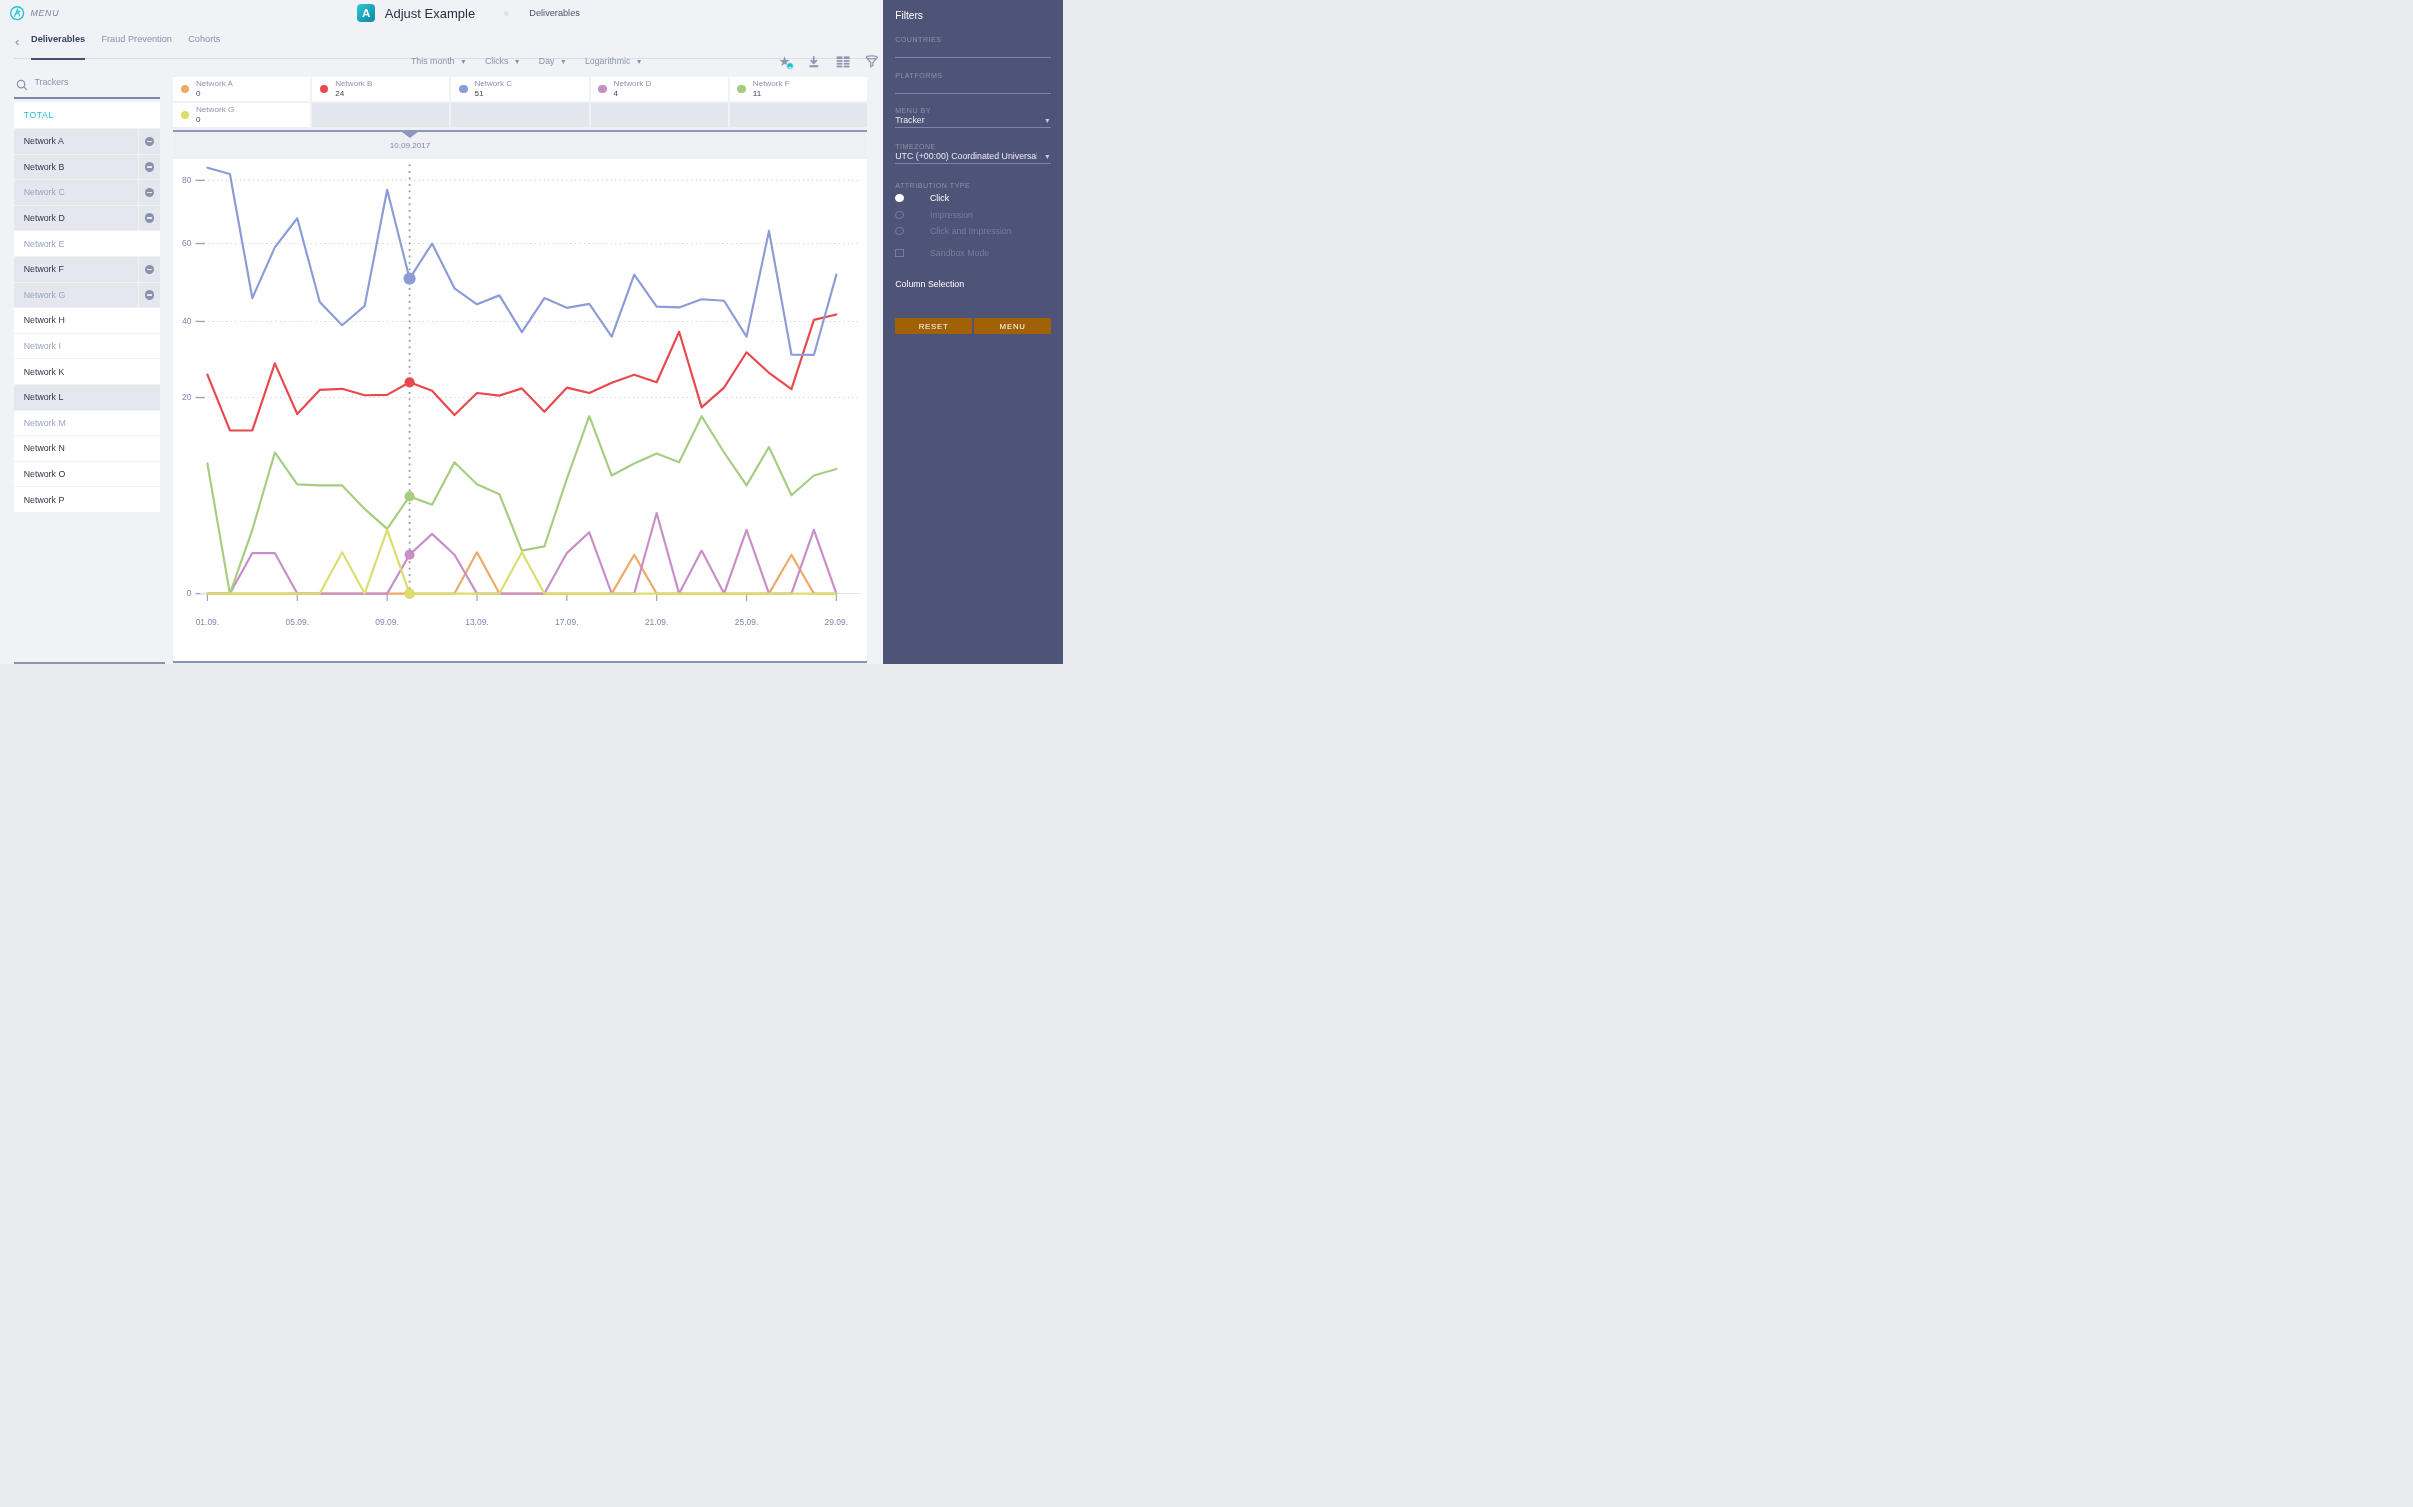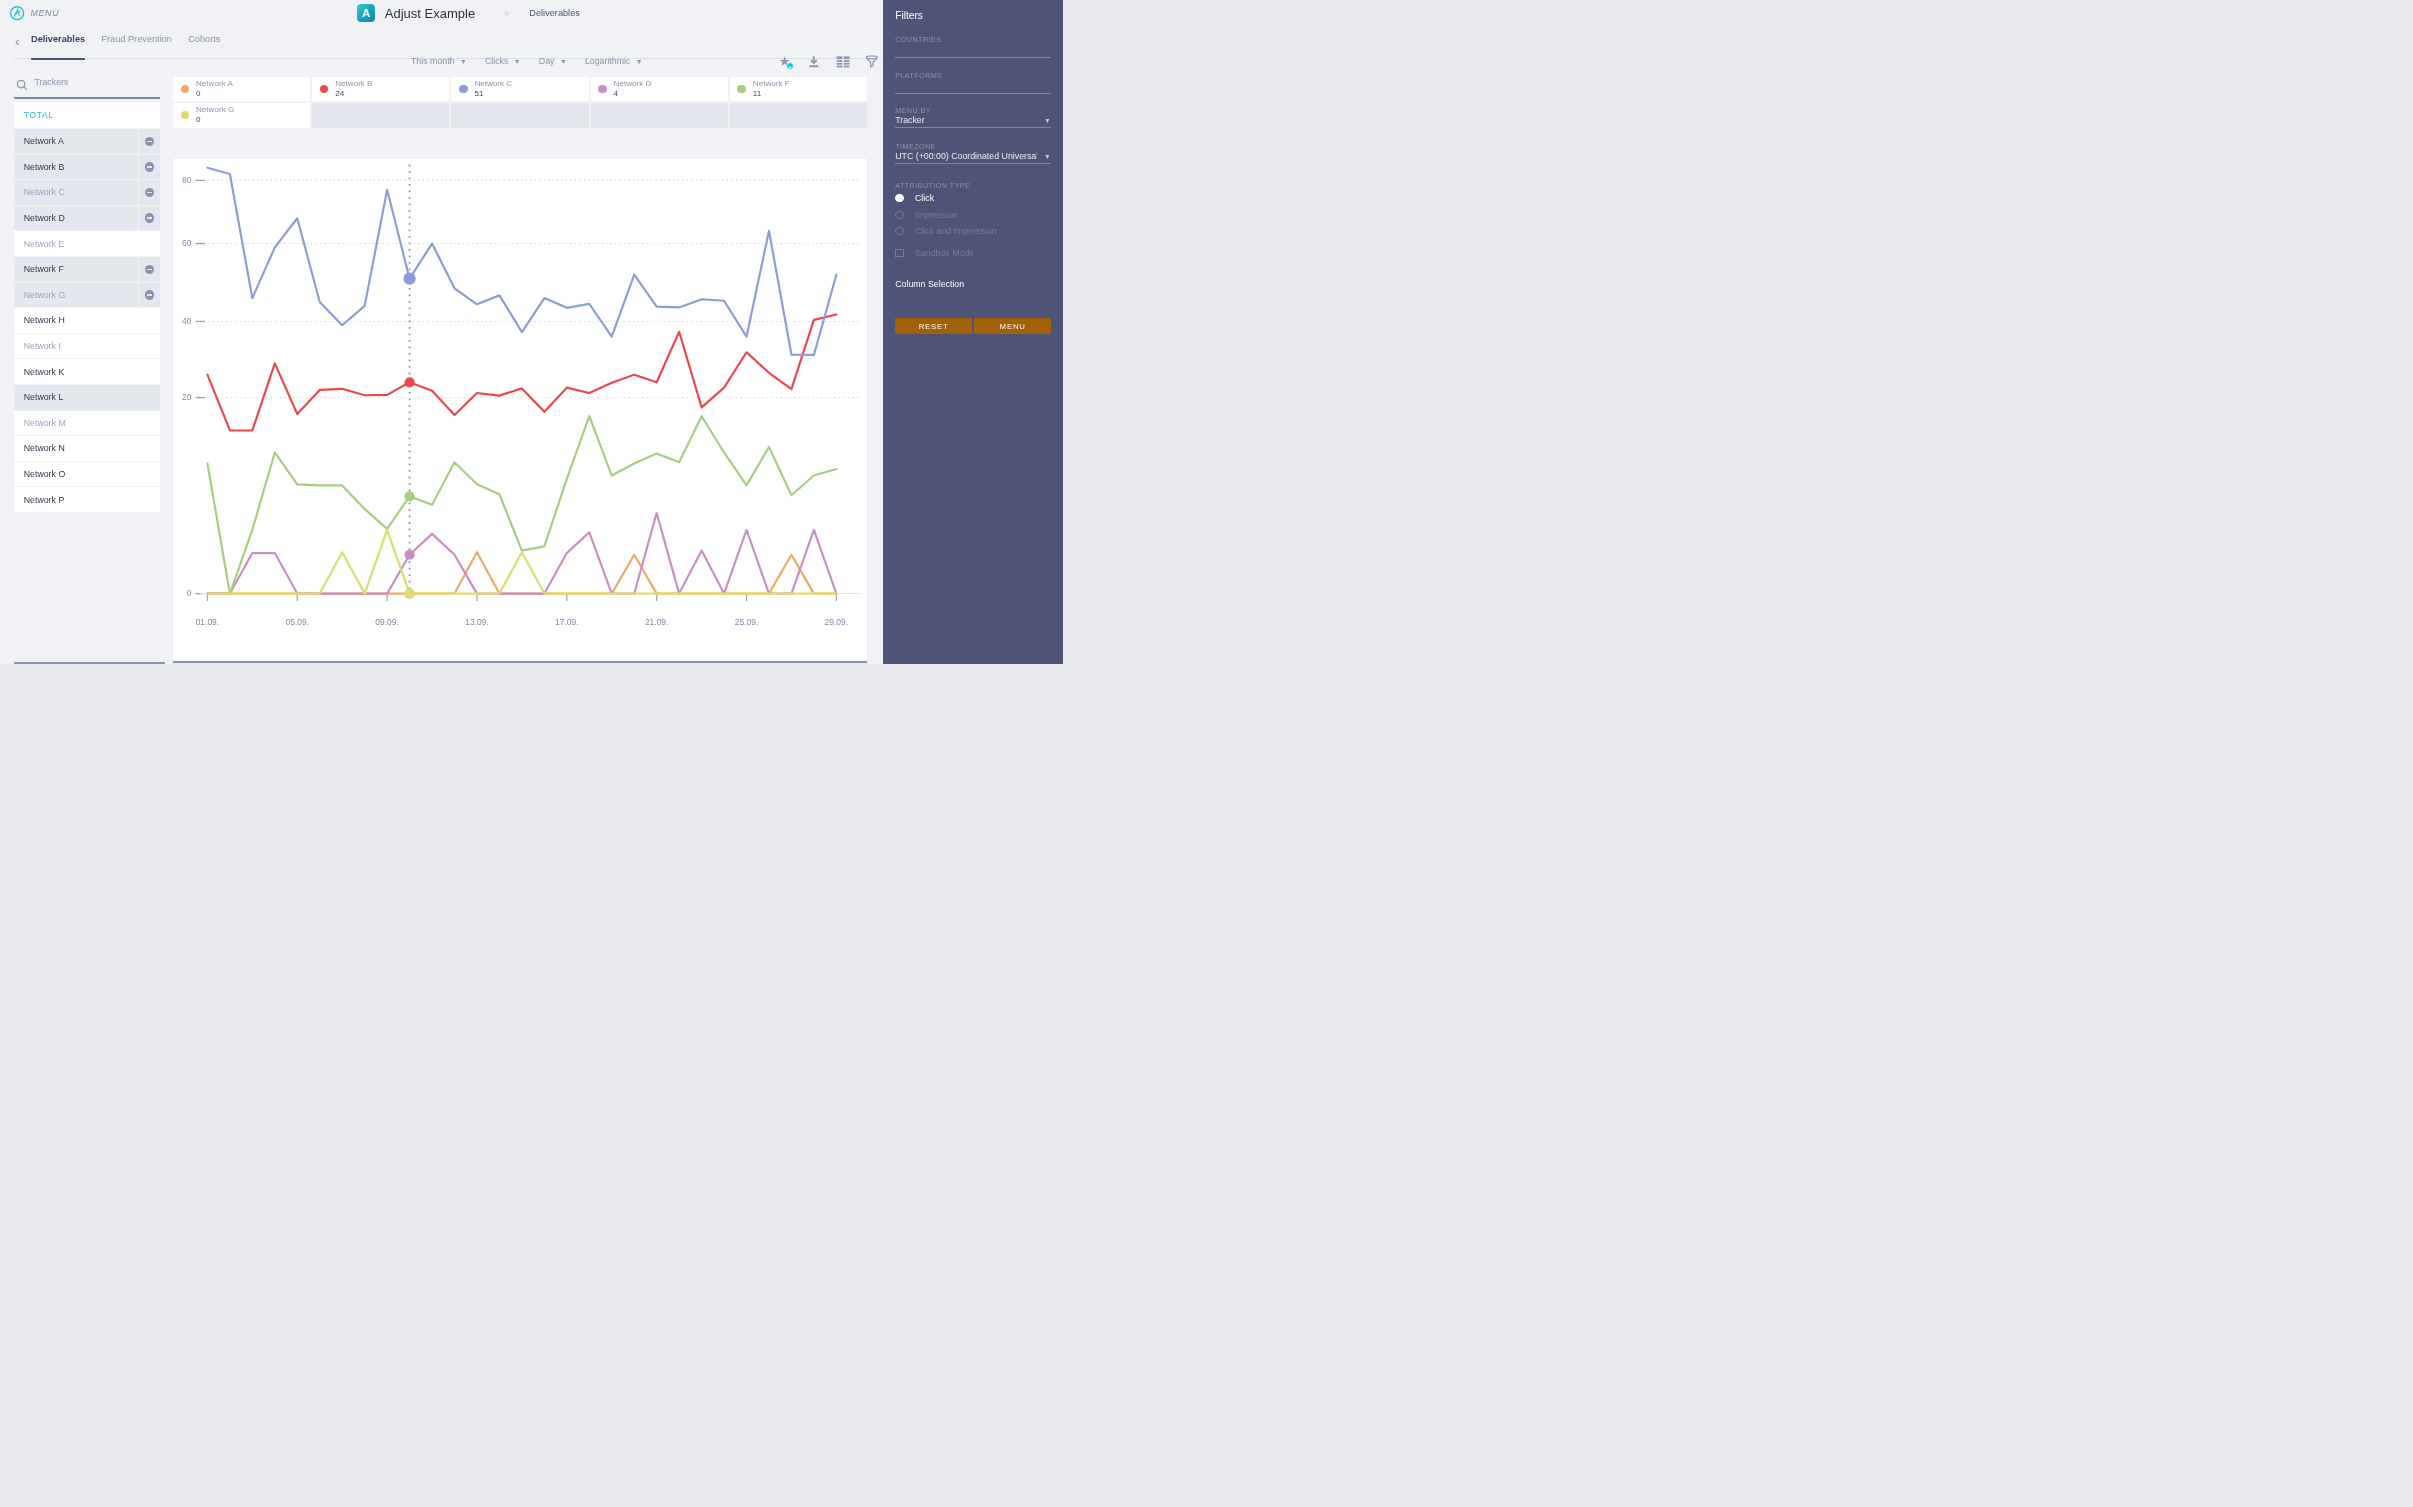--- a/index.html
+++ b/index.html
@@ -79,21 +79,21 @@
 
   
   .filters-panel { position:absolute; left:883px; top:0; width:180px; height:664px; background:#4d5477; padding:0 12.2px; }
   .filters-title { margin-top:10.2px; color:#ffffff; font-size:10.2px; }
   .f-label { color:#8c93ab; font-size:7.1px; letter-spacing:0.5px; }
   .f-underline { height:1.4px; background:#7d85a3; }
   .f-value-row { display:flex; align-items:center; justify-content:space-between; }
   .f-value { color:#e9ebf3; font-size:8.8px; white-space:nowrap; overflow:hidden; }
   .f-caret { color:#c7ccdb; font-size:6.8px; }
   .pos { position:absolute; left:12.2px; right:12.2px; }
-  .radio-row { display:flex; align-items:center; gap:11px; }
+  .radio-row { display:flex; align-items:center; gap:26px; }
   .radio { width:8.8px; height:8.8px; border-radius:50%; border:1.4px solid #767e9c; }
   .radio.on { background:#fff; border-color:#fff; }
   .radio-label { font-size:8.8px; color:#767e9c; }
   .radio-label.on { color:#fff; }
   .checkbox { width:8.8px; height:8.8px; border:1.4px solid #767e9c; }
   .link-white { color:#fff; font-size:8.8px; }
   .btn-row { position:absolute; left:12.2px; top:318px; display:flex; gap:2px; }
   .panel-btn { width:77px; height:16.3px; background:#a16207; color:#fff; font-size:7.8px; letter-spacing:0.8px;
                display:flex; align-items:center; justify-content:center; border-radius:1px; }
 </style>
@@ -288,20 +288,25 @@
         <span class="legend-dot" style="background: rgb(218, 222, 109);"></span>
         <div class="legend-name">Network G</div>
         <div class="legend-value">0</div>
       </div>
       <div class="legend-card r2 placeholder"></div>
       <div class="legend-card r2 placeholder"></div>
       <div class="legend-card r2 placeholder"></div>
       <div class="legend-card r2 placeholder"></div>
     </div>
 
+  <div class="marker-band">
+    <div class="marker-topline"></div>
+    <div class="marker-triangle" id="marker-triangle" style="left: 237px;"></div>
+    <div class="marker-date" id="marker-date" style="left: 237px;">10.09.2017</div>
+  </div>
 
   <div class="chart-card">
     <svg id="chart-svg" width="694" height="502" viewBox="0 0 1024 741">
         <text x="27" y="645.5" text-anchor="end" font-size="12.5" fill="#7e88ad" font-family="Liberation Sans, sans-serif">0</text>
         <line x1="33" y1="641.5" x2="47" y2="641.5" stroke="#9aa3bd" stroke-width="2"></line>
         <text x="27" y="356.1" text-anchor="end" font-size="12.5" fill="#7e88ad" font-family="Liberation Sans, sans-serif">20</text>
         <line x1="33" y1="352.1" x2="47" y2="352.1" stroke="#9aa3bd" stroke-width="2"></line>
         <line x1="52" y1="352.1" x2="1014" y2="352.1" stroke="#c9cdd6" stroke-width="1.6" stroke-dasharray="1.6 5"></line>
         <text x="27" y="243.8" text-anchor="end" font-size="12.5" fill="#7e88ad" font-family="Liberation Sans, sans-serif">40</text>
         <line x1="33" y1="239.8" x2="47" y2="239.8" stroke="#9aa3bd" stroke-width="2"></line>

